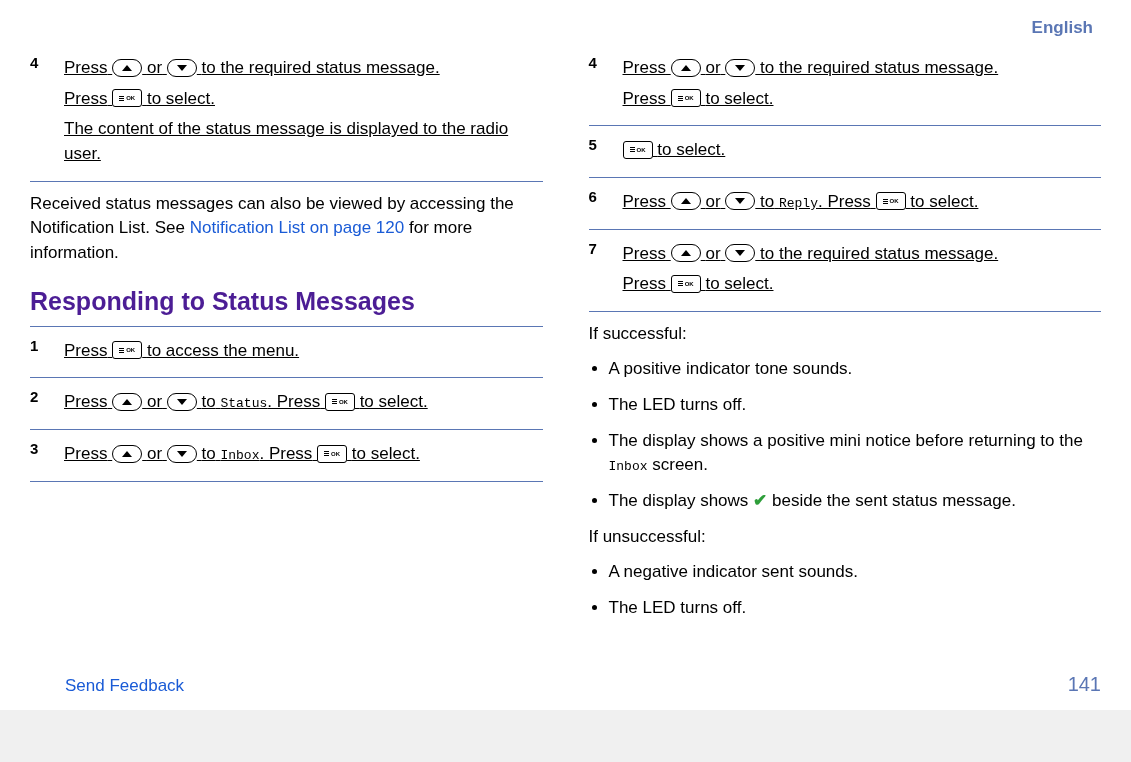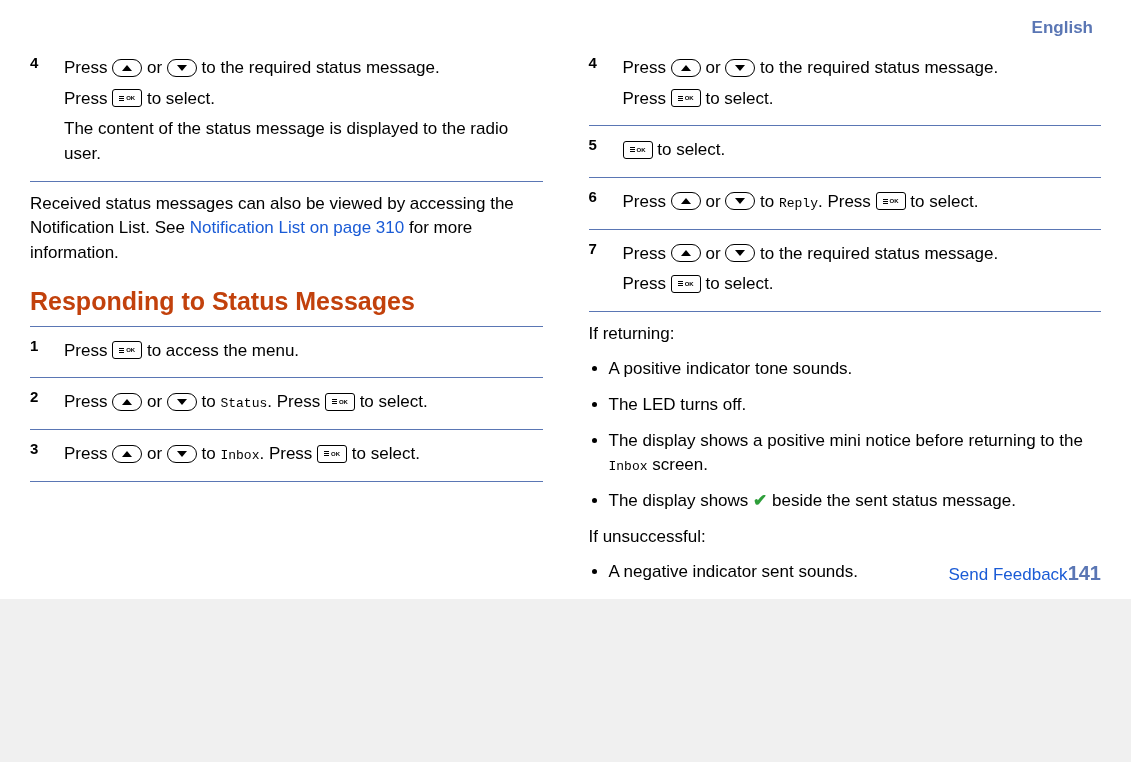--- a/index.html
+++ b/index.html
@@ -5,21 +5,21 @@
   * { box-sizing: border-box; }
   html, body {
     margin: 0;
     padding: 0;
     background: #f0f0f0;
     font-family: Arial, Helvetica, sans-serif;
     color: #000;
   }
   .page {
     width: 1131px;
-    height: 599px;
+    height: 710px;
     background: #fff;
     position: relative;
     padding: 18px 30px 18px 30px;
   }
   .header-lang {
     text-align: right;
     color: #5a76b4;
     font-weight: bold;
     font-size: 17px;
     padding-right: 8px;
@@ -45,37 +45,38 @@
   }
   .step-num {
     width: 34px;
     flex-shrink: 0;
     font-weight: bold;
     font-size: 15px;
     padding-top: 2px;
   }
   .step-body {
     flex: 1;
+    text-decoration: underline;
   }
   .step-body p {
     margin: 6px 0;
   }
   .hr-end {
     border-top: 1px solid #5a76b4;
     margin-bottom: 10px;
   }
   .para {
     margin: 6px 0 10px 0;
   }
   .link {
     color: #1a5bd6;
     cursor: pointer;
   }
   h2.section-title {
-    color: #c2410c;
+    color: #4c1d95;
     font-size: 25px;
     font-weight: bold;
     margin: 18px 0 6px 0;
   }
   .mono {
     font-family: "Courier New", Courier, monospace;
     font-size: 13px;
     text-align: right;
   }
   .icon {
@@ -126,31 +127,31 @@
   }
   ul.bullets li {
     margin: 11px 0;
   }
   .footer {
     position: absolute;
     bottom: 14px;
     left: 30px;
     right: 30px;
     display: flex;
-    justify-content: flex-end;
+    justify-content: space-between;
     align-items: baseline;
     font-size: 17px;
   }
   .footer-left {
     color: #1a5bd6;
     padding-left: 35px;
   }
   .footer-right {
     color: #5a76b4;
-    font-weight: bold;
+    font-weight: normal;
     font-size: 20px;
   }
 </style>
 </head>
 <body>
 
 <div class="page">
 
   <div class="header-lang">English</div>
 
@@ -187,21 +188,21 @@
                 <span>OK</span>
               </span>
             <span>to select.</span>
           </p>
           <p>The content of the status message is displayed to the radio user.</p>
         </div>
       </div>
       <div class="hr-end"></div>
 
       <p class="para">
-        <span>Received status messages can also be viewed by accessing the Notification List. See </span><span class="link">Notification List on page 310</span><span> for more information.</span>
+        <span>Received status messages can also be viewed by accessing the Notification List. See </span><span class="link">Notification List on page 120</span><span> for more information.</span>
       </p>
 
       <h2 class="section-title">Responding to Status Messages</h2>
 
       <div class="step topline">
         <div class="step-num">1</div>
         <div class="step-body">
           <p>
             <span>Press</span>
             <span class="icon btn-rect">
@@ -392,21 +393,21 @@
                   <span></span>
                 </span>
                 <span>OK</span>
               </span>
             <span>to select.</span>
           </p>
         </div>
       </div>
       <div class="hr-end"></div>
 
-      <p class="para">If returning:</p>
+      <p class="para">If successful:</p>
       <ul class="bullets">
         <li>A positive indicator tone sounds.</li>
         <li>The LED turns off.</li>
         <li>
           <span>The display shows a positive mini notice before returning to the </span><span class="mono">Inbox</span><span> screen.</span>
         </li>
         <li>
           <span>The display shows </span><span class="check">✔</span><span> beside the sent status message.</span>
         </li>
       </ul>

